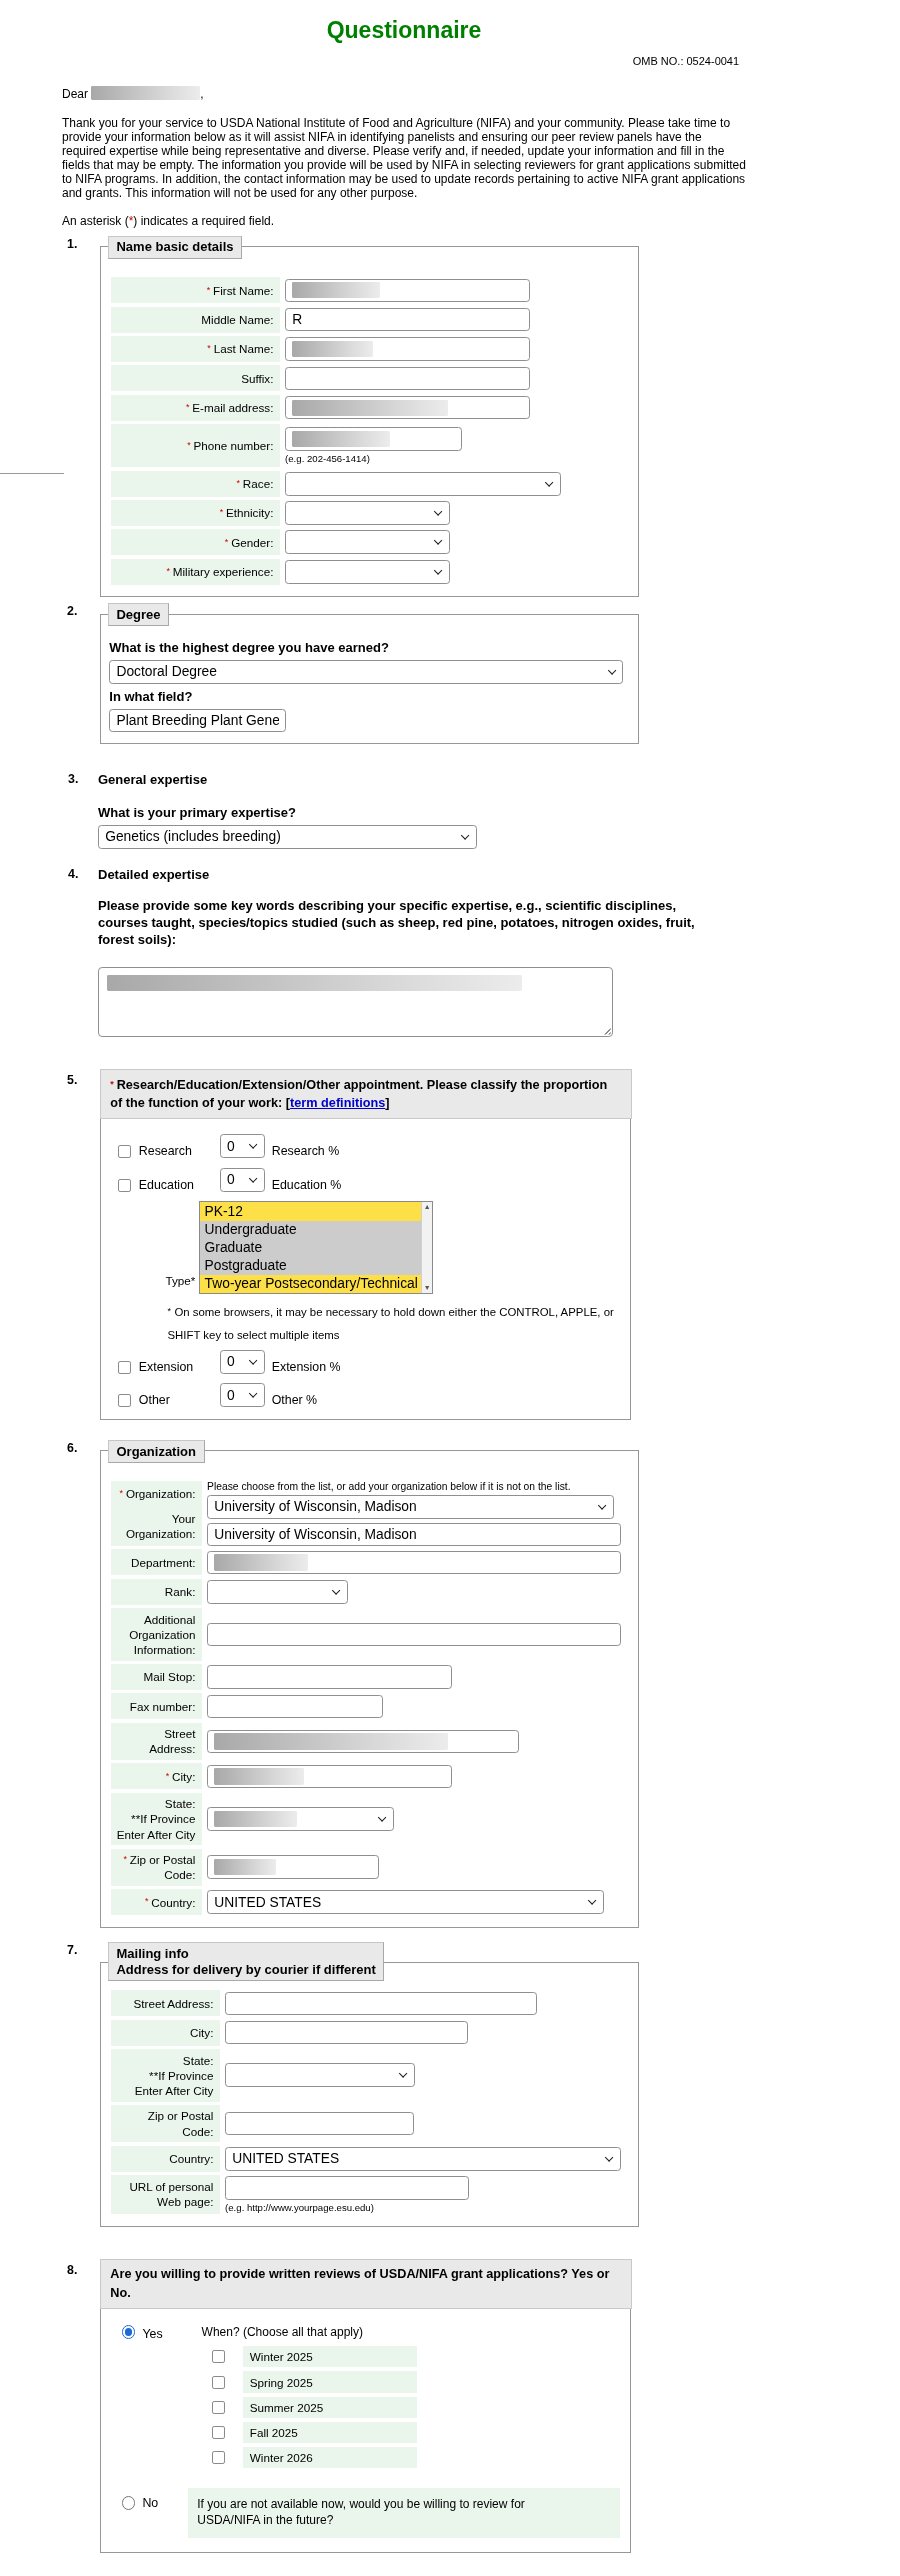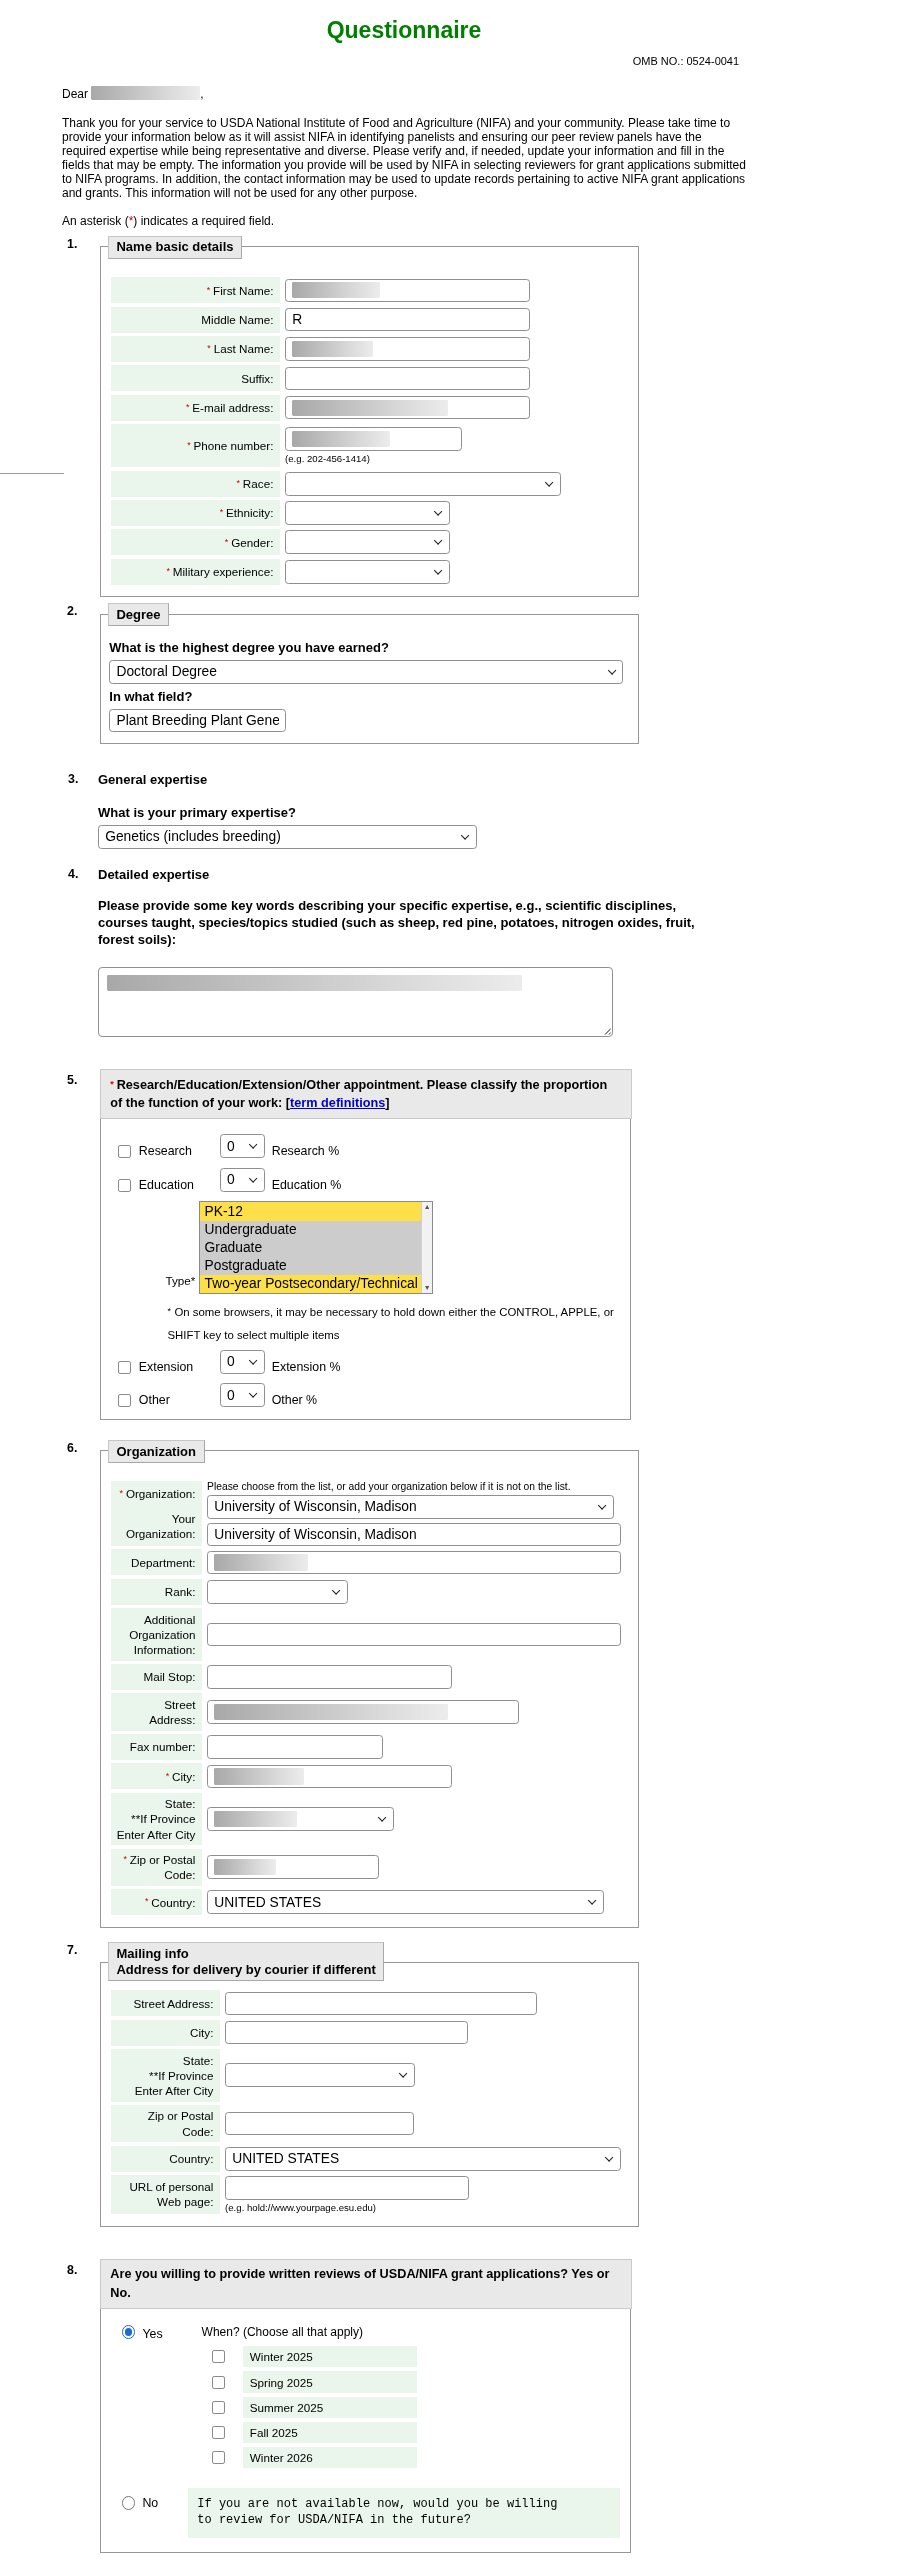--- a/index.html
+++ b/index.html
@@ -352,34 +352,34 @@
                 </div>
               <div class="fldcell"><input class="inp" style="width: 414px;"></div>
             </div>
             <div class="frow">
               <div class="lblcell">
                   <span>Mail Stop:</span>
                 </div>
               <div class="fldcell"><input class="inp" style="width: 245px;"></div>
             </div>
             <div class="frow">
+              <div class="lblcell">
+                  <span>Fax number:</span>
+                </div>
+              <div class="fldcell"><input class="inp" style="width: 176px;"></div>
+            </div>
+            <div class="frow">
               <div class="lblcell" style="min-height:36px;">
                   <span><span>Street</span><br><span>Address:</span></span>
                 </div>
               <div class="fldcell">
                   <div class="inp" style="width:312px;">
                     <span class="blob" style="width:234px;height:16.5px;"></span>
                   </div>
                 </div>
-            </div>
-            <div class="frow">
-              <div class="lblcell">
-                  <span>Fax number:</span>
-                </div>
-              <div class="fldcell"><input class="inp" style="width: 176px;"></div>
             </div>
             <div class="frow">
               <div class="lblcell">
                   <span><span class="req">*</span><span>City:</span></span>
                 </div>
               <div class="fldcell">
                   <div class="inp" style="width:245px;">
                     <span class="blob" style="width:90px;height:16.5px;"></span>
                   </div>
                 </div>
@@ -463,21 +463,21 @@
                     <span class="chev"></span>
                   </div>
                 </div>
             </div>
             <div class="frow">
               <div class="lblcell" style="min-height:39px;">
                   <span><span>URL of personal</span><br><span>Web page:</span></span>
                 </div>
               <div class="fldcell">
                 <input class="inp" style="width: 244px;">
-                <div class="hint">(e.g. hold://www.yourpage.esu.edu)</div>
+                <div class="hint">(e.g. http://www.yourpage.esu.edu)</div>
               </div>
             </div>
           </div>
         </div>
       </div>
 
       <div class="section" style="margin-top:32px;">
         <span class="num" style="top:4.1px;">8.</span>
         <div class="fieldset" style="width:531px;">
           <div class="grayhead" style="width:532px;">Are you willing to provide written reviews of USDA/NIFA grant applications? Yes or No.</div>
@@ -508,21 +508,21 @@
                   <span class="when-cell">Winter 2026</span>
                 </div>
               </div>
             </div>
             <div class="norow">
               <div class="no-left">
                 <span class="radio"></span>
                 <span class="radiolabel" style="margin-top:0;">No</span>
               </div>
               <div class="greenbox">
-                <div style="width:372px;font-family:Liberation Mono, monospace;">If you are not available now, would you be willing to review for USDA/NIFA in the future?</div>
+                <div style="width:372px;">If you are not available now, would you be willing to review for USDA/NIFA in the future?</div>
 
               </div>
             </div>
           </div>
         </div>
       </div>
 
     </div>
 
   </div>

